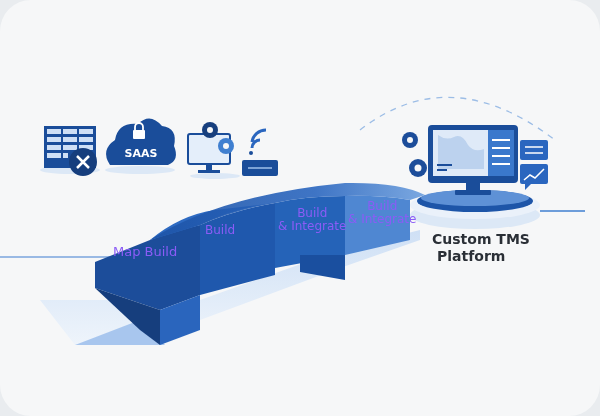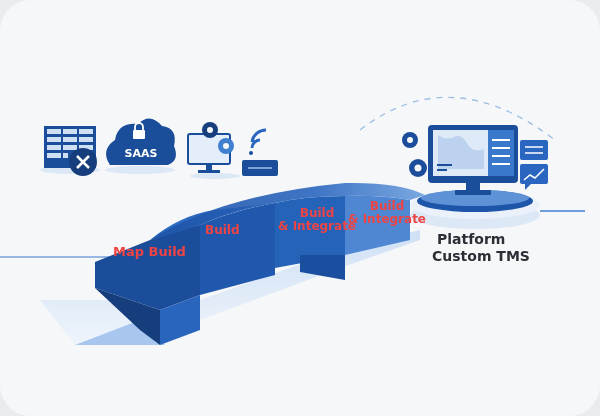--- a/index.html
+++ b/index.html
@@ -1,19 +1,19 @@
 <!DOCTYPE html>
 <html><head>
 <meta charset="utf-8">
 <style>
   html, body { margin:0; padding:0; }
   body { width:600px; height:416px; background:#e9ecef; font-family:"DejaVu Sans", sans-serif; overflow:hidden; }
   .card { position:absolute; left:0; top:0; width:600px; height:416px; background:#f6f7f8; border-radius:31px; overflow:hidden; }
   svg { position:absolute; left:0; top:0; }
-  .lbl { position:absolute; color:#ef4444; font-weight:bold; text-align:center; line-height:1.1; font-size:12px; }
+  .lbl { position:absolute; color:#8b5cf6; font-weight:normal; text-align:center; line-height:1.1; font-size:12px; }
   .plat { position:absolute; color:#2a2f36; font-weight:bold; font-size:14px; line-height:1.2; }
 </style>
 </head>
 <body>
 
 <div class="card">
 <svg width="600" height="416" viewBox="0 0 600 416">
   <defs>
     <linearGradient id="top" x1="0" y1="0" x2="1" y2="0">
       <stop offset="0" stop-color="#1d53a6"></stop>
@@ -152,16 +152,16 @@
 </div>
 <div class="lbl" style="left:278px;top:207px;">
   <div>Build</div>
       <div>&amp; Integrate</div>
 </div>
 <div class="lbl" style="left:348px;top:200px;">
   <div>Build</div>
       <div>&amp; Integrate</div>
 </div>
 <div class="plat" style="left:432px;top:231px;">
+  <div>Custom TMS</div>
   <div style="padding-left:5px">Platform</div>
-  <div>Custom TMS</div>
 </div>
 </div>
 
 </body></html>

